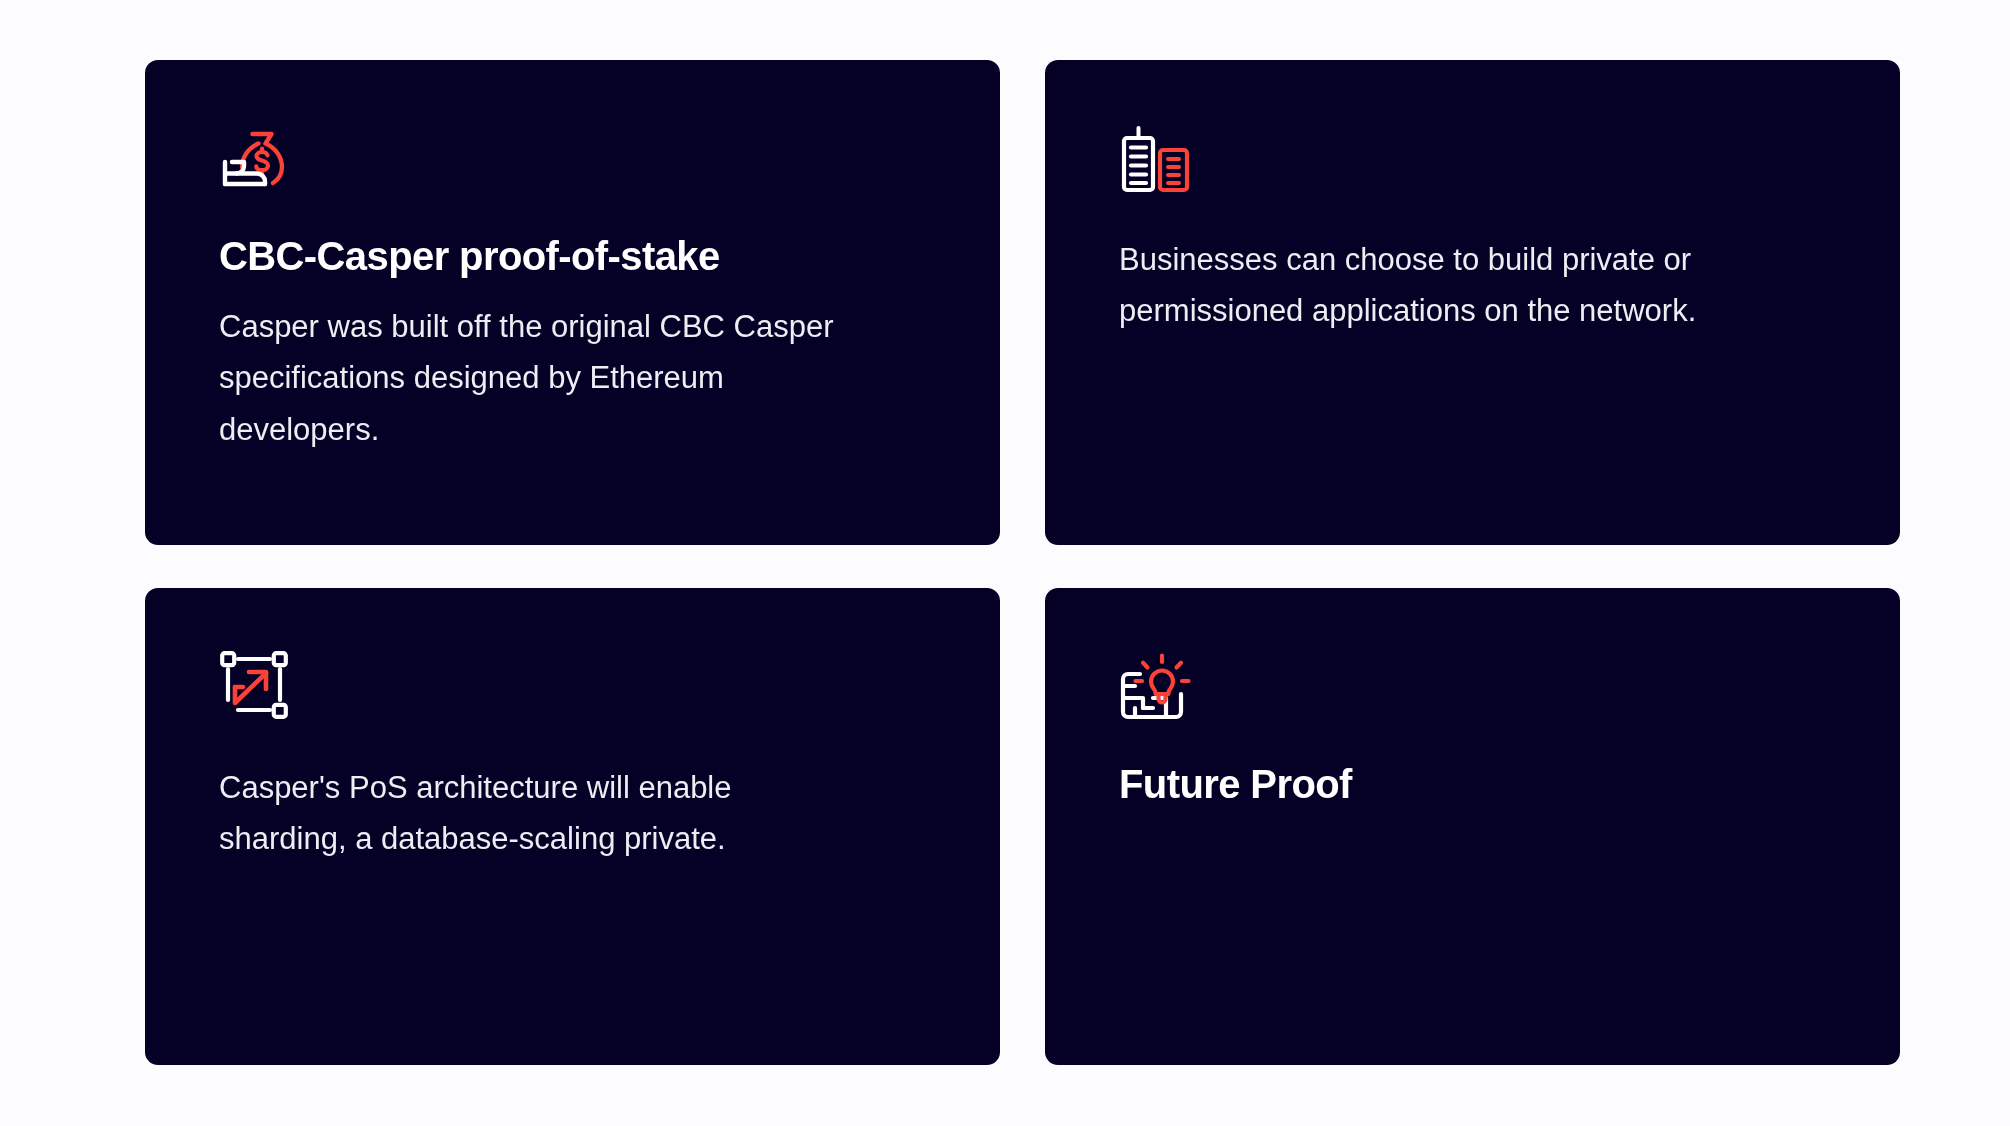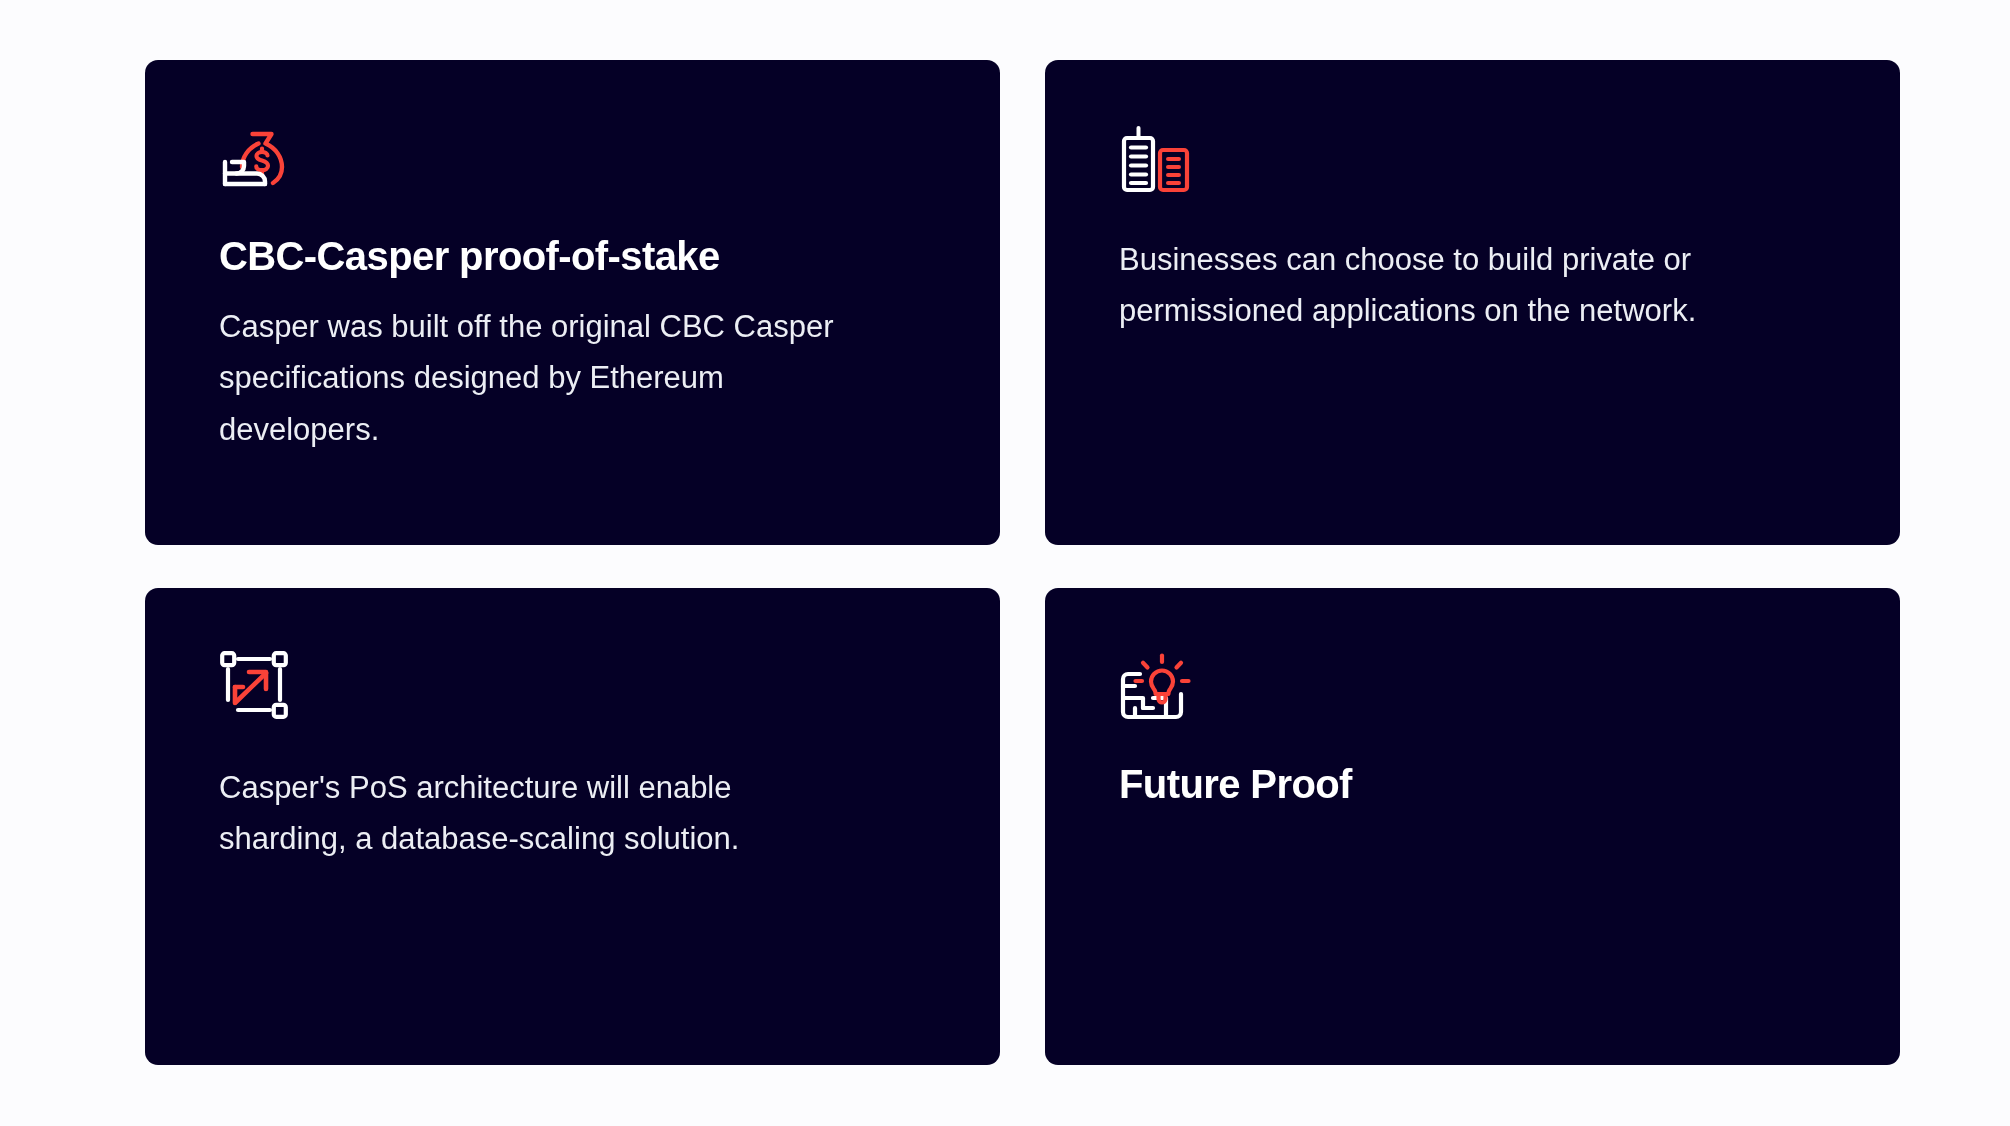--- a/index.html
+++ b/index.html
@@ -126,21 +126,21 @@
         <rect x="3.2" y="3.2" width="12" height="12" rx="2.4" stroke="#ffffff" stroke-width="4.2"></rect>
         <rect x="54.8" y="3.2" width="12" height="12" rx="2.4" stroke="#ffffff" stroke-width="4.2"></rect>
         <rect x="54.8" y="54.8" width="12" height="12" rx="2.4" stroke="#ffffff" stroke-width="4.2"></rect>
 
         <path d="M16 37 V53" stroke="#fa4238" stroke-width="4.6" stroke-linecap="round"></path>
         <path d="M16 37 H24" stroke="#fa4238" stroke-width="4.6" stroke-linecap="round"></path>
         <path d="M17 52 L47 23" stroke="#fa4238" stroke-width="4.6" stroke-linecap="round"></path>
         <path d="M30 22 H47 V39" stroke="#fa4238" stroke-width="4.6" stroke-linecap="round" stroke-linejoin="round"></path>
       </svg>
     </span>
-    <p class="card-body">Casper's PoS architecture will enable sharding, a database-scaling solution.</p>
+    <p class="card-body">Casper's PoS architecture will enable sharding, a database-scaling private.</p>
   </section>
 
   <section class="feature-card card-4">
     <span class="card-icon">
       <svg width="74" height="74" viewBox="0 0 74 74" fill="none" xmlns="http://www.w3.org/2000/svg">
 
         <path d="M62 44 V62 A5 5 0 0 1 57 67 H9 A5 5 0 0 1 4 62 V29 A5 5 0 0 1 9 24 H21" stroke="#ffffff" stroke-width="4.2" stroke-linecap="round" stroke-linejoin="round"></path>
 
         <path d="M4 36 H16" stroke="#ffffff" stroke-width="4.2" stroke-linecap="round"></path>
         <path d="M4 48 H24 V58" stroke="#ffffff" stroke-width="4.2" stroke-linecap="round" stroke-linejoin="round"></path>

